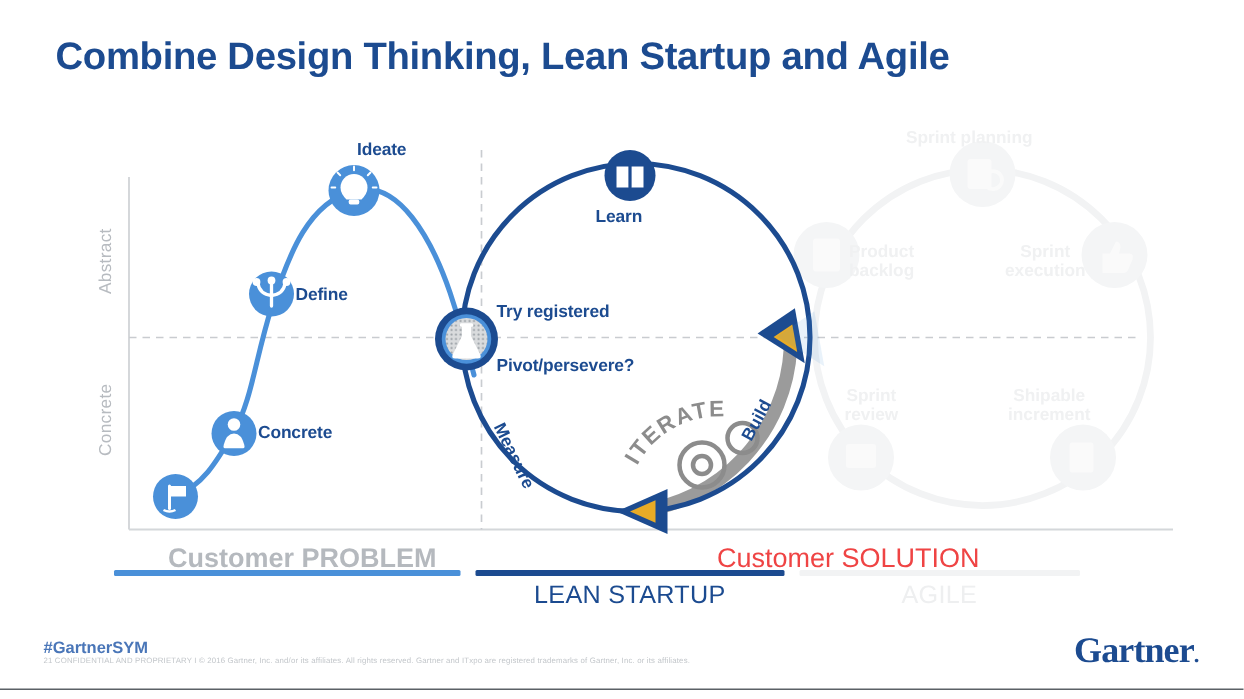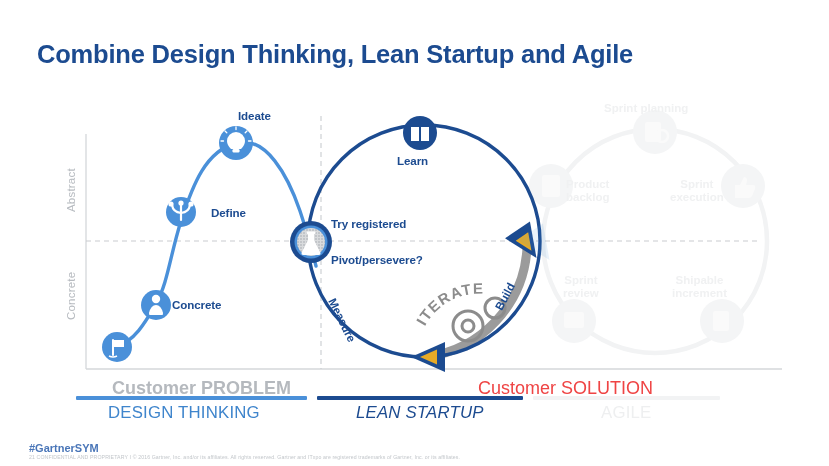--- a/index.html
+++ b/index.html
@@ -4,21 +4,21 @@
 <style>
   * { margin:0; padding:0; box-sizing:border-box; }
   html,body { width:829px; height:466px; }
   body {
     font-family:"Liberation Sans", sans-serif;
     background:#ffffff;
     position:relative;
     overflow:hidden;
   }
   #slide {
-    position:absolute; left:0; top:16px; width:829px; height:434px;
+    position:absolute; left:0; top:0; width:829px; height:434px;
     background:#ffffff;
   }
   
   #title {
     position:absolute; left:37px; top:24px;
     font-size:25.5px; font-weight:bold; letter-spacing:-0.2px;
     color:#1c4b90; white-space:nowrap;
   }
   
   #canvas { position:absolute; left:0; top:0; width:829px; height:466px; }
@@ -29,21 +29,21 @@
     white-space:nowrap; letter-spacing:.2px;
   }
   #axis-abstract { left:65px; top:196px; }
   #axis-concrete { left:65px; top:304px; }
   
   .cap {
     position:absolute; font-size:11.6px; font-weight:bold;
     color:#1c4b90; white-space:nowrap; letter-spacing:-.1px;
   }
   #cap-ideate    { left:214px; top:93px;padding-left:24px; }
-  #cap-define    { left:197px; top:190px;margin-left:14px; }
+  #cap-define    { left:197px; top:190px; }
   #cap-empathize { left:172px; top:282px; }
   #cap-learn     { left:397px; top:138px; }
   #cap-try       { left:331px; top:201px; }
   #cap-pivot     { left:331px; top:237px; }
   
   #cap-measure {
     position:absolute; left:338px; top:280px;
     font-size:11.6px; font-weight:bold; color:#1c4b90;
     transform-origin:0 0; transform:rotate(64deg); white-space:nowrap;
   }
@@ -69,21 +69,21 @@
   #band-problem  { left:112px; top:362px; color:#b5b9be; font-weight:bold; }
   #band-solution { left:478px; top:362px; color:#ef4444; font-weight:normal; }
   .band-bar { position:absolute; height:3.5px; border-radius:1px; }
   #bar-dt { left:76px;  top:380px; width:231px; background:#4a90d9; }
   #bar-ls { left:317px; top:380px; width:206px; background:#1c4b90; }
   #bar-ag { left:533px; top:380px; width:187px; background:#f2f3f4; }
   .band-name {
     position:absolute; font-size:16.8px; white-space:nowrap; letter-spacing:.2px;
   }
   #name-dt { left:108px; top:387px; color:#3f85cc; }
-  #name-ls { left:356px; top:387px; color:#1c4b90; font-weight:normal;font-style:italic; }
+  #name-ls { left:356px; top:387px; color:#1c4b90; font-weight:normal; }
   #name-ag { left:601px; top:387px; color:#eeeff0; }
   
   #hashtag {
     position:absolute; left:29px; top:426px;
     font-size:11px; font-weight:bold; color:#4a76b8;
   }
   #legal {
     position:absolute; left:29px; top:438px;
     font-size:5.2px; color:#c2c6ca; white-space:nowrap; letter-spacing:.12px;
   }
@@ -273,21 +273,21 @@
   <div class="agile-cap" id="ag-review">Sprint<br>review</div>
   <div class="agile-cap" id="ag-shipable">Shipable<br>increment</div>
 
   <div class="band-top" id="band-problem">Customer PROBLEM</div>
   <div class="band-top" id="band-solution">Customer SOLUTION</div>
 
   <div class="band-bar" id="bar-dt"></div>
   <div class="band-bar" id="bar-ls"></div>
   <div class="band-bar" id="bar-ag"></div>
 
-  <div class="band-name" id="name-dt">DESIGN THINKING</div>
   <div class="band-name" id="name-ls">LEAN STARTUP</div>
   <div class="band-name" id="name-ag">AGILE</div>
 
   <div id="hashtag">#GartnerSYM</div>
   <div id="legal">21   CONFIDENTIAL AND PROPRIETARY  I  © 2016 Gartner, Inc. and/or its affiliates. All rights reserved. Gartner and ITxpo are registered trademarks of Gartner, Inc. or its affiliates.</div>
+  <div id="gartner-logo"><span>Gartner</span><span class="dot">.</span></div>
   <div id="bottom-rule"></div>
 
 </div>
 
 </body></html>

